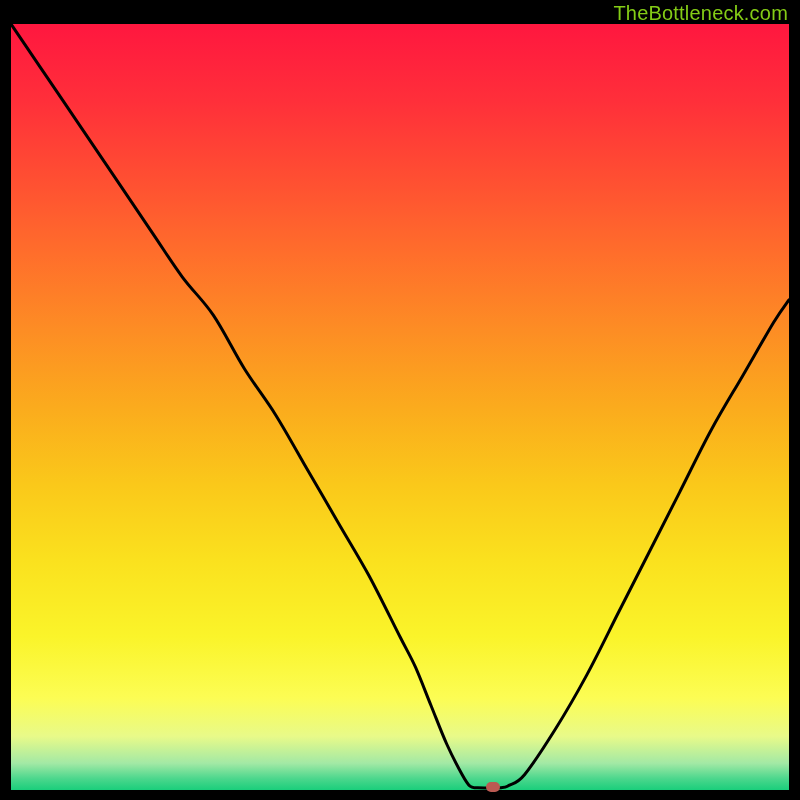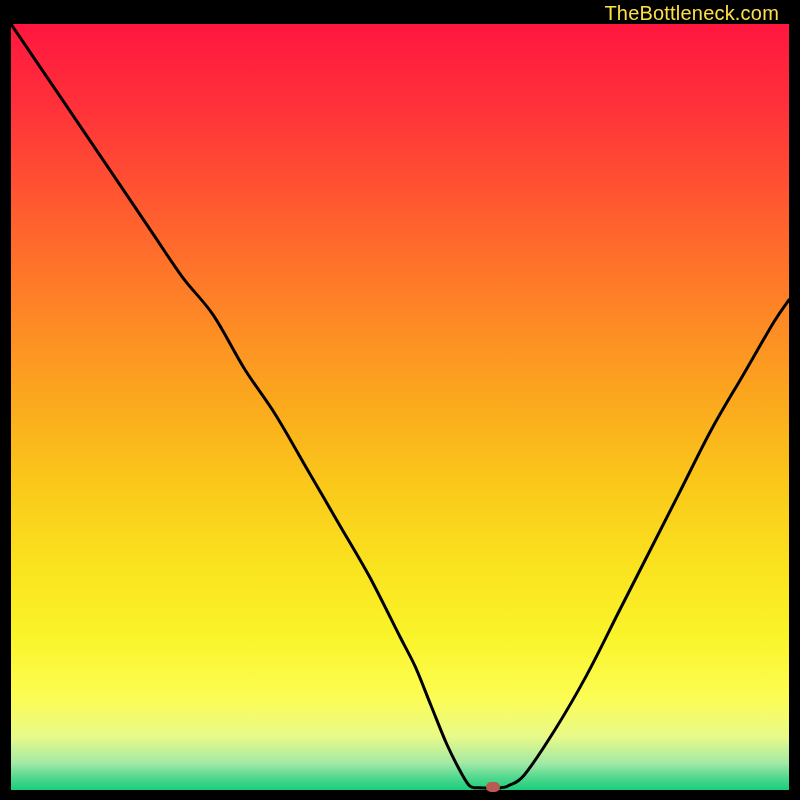--- a/index.html
+++ b/index.html
@@ -21,24 +21,24 @@
   .plot {
     position: absolute;
     left: 0;
     top: 0;
     width: 778px;
     height: 766px;
   }
   .watermark {
     position: absolute;
     top: 2px;
-    right: 21px;
+    right: 12px;
     font-family: Arial, Helvetica, sans-serif;
     font-size: 20px;
-    color: #fde047;
+    color: #84cc16;
     letter-spacing: 0.2px;
   }
   .marker {
     position: absolute;
     background: #bb5a52;
     border-radius: 6px;
   }
 </style>
 </head>
 <body>

